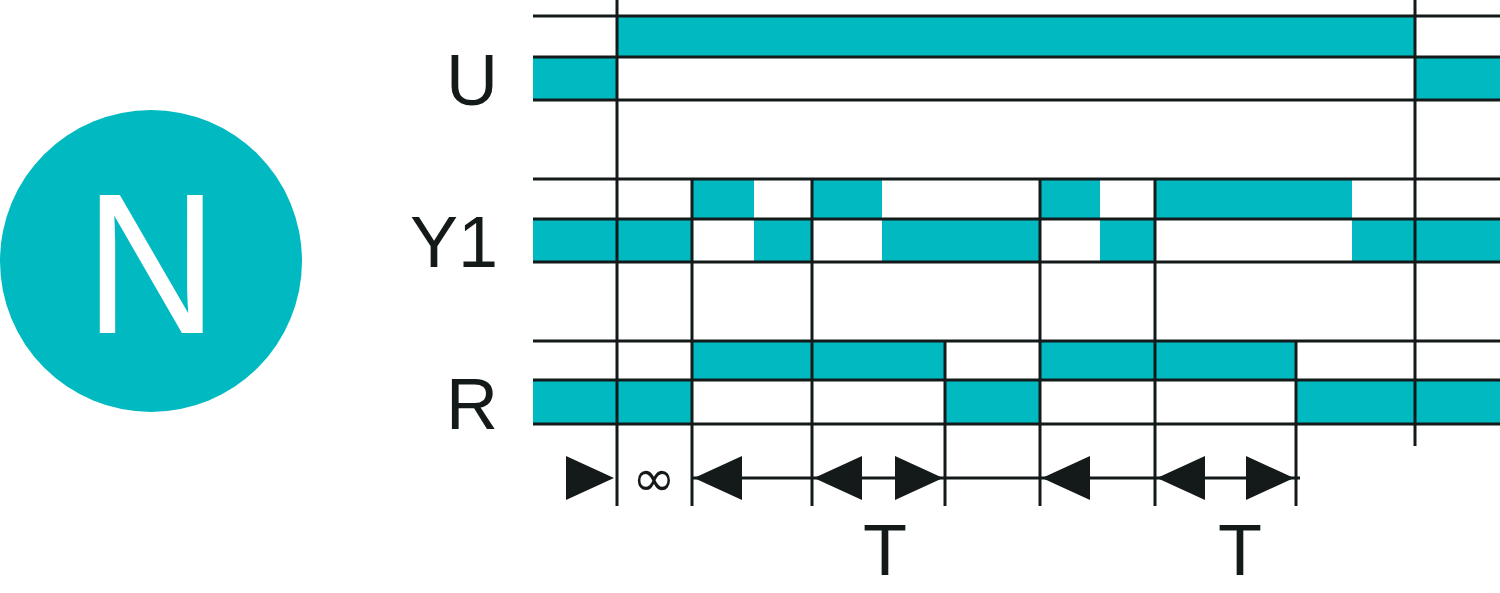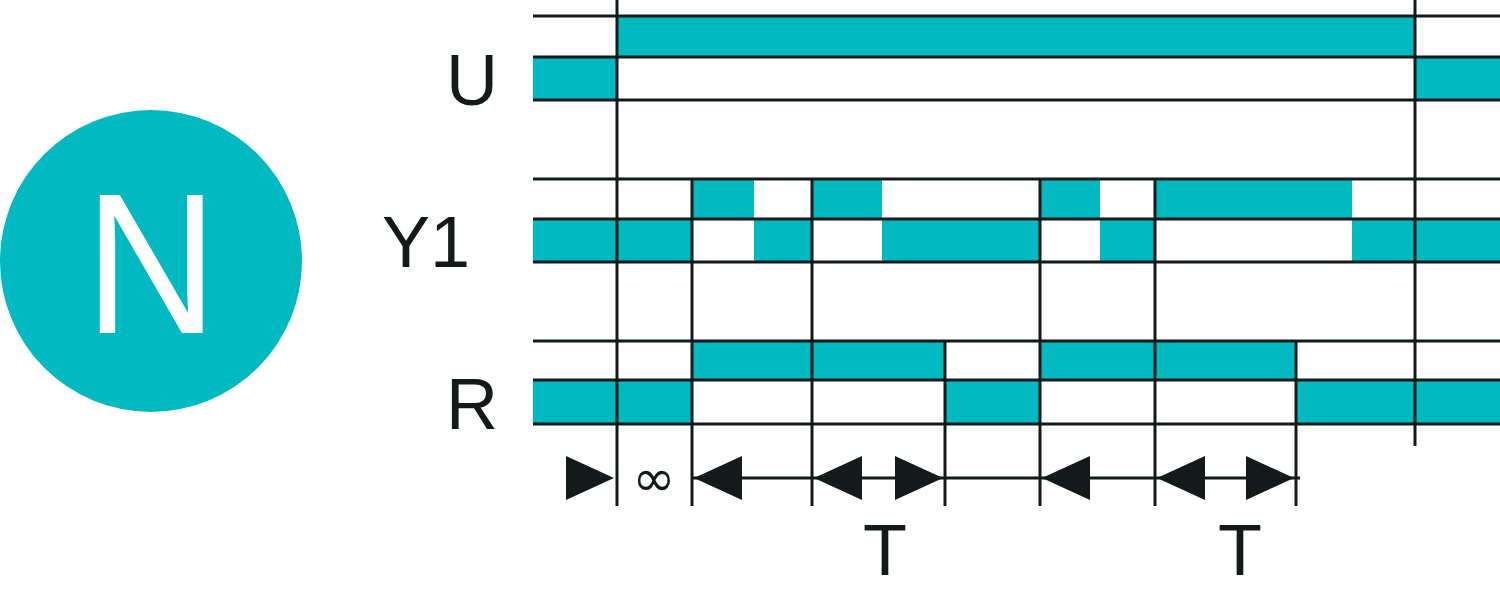--- a/index.html
+++ b/index.html
@@ -11,21 +11,21 @@
   .t-label { font-family: "Liberation Sans", sans-serif; font-size: 72px; fill: #141a1a; }
 </style>
 </head>
 <body>
 
 <div id="badge">
   <span id="badge-letter">N</span>
 </div>
 
 <div class="sig-label" style="left:378px; top:44px;">U</div>
-<div class="sig-label" style="left:366px; top:206px;text-align:center;">Y1</div>
+<div class="sig-label" style="left:378px; top:206px;">Y1</div>
 <div class="sig-label" style="left:378px; top:368px;">R</div>
 
 <svg id="diagram" width="1500" height="593" viewBox="0 0 1500 593" xmlns="http://www.w3.org/2000/svg">
   <g id="fills">
       <rect x="533" y="57" width="84" height="43" fill="#00b9c1"></rect>
       <rect x="617" y="16" width="798" height="41" fill="#00b9c1"></rect>
       <rect x="1415" y="57" width="85" height="43" fill="#00b9c1"></rect>
       <rect x="533" y="219" width="84" height="43" fill="#00b9c1"></rect>
       <rect x="617" y="219" width="75" height="43" fill="#00b9c1"></rect>
       <rect x="692" y="179" width="62" height="40" fill="#00b9c1"></rect>

